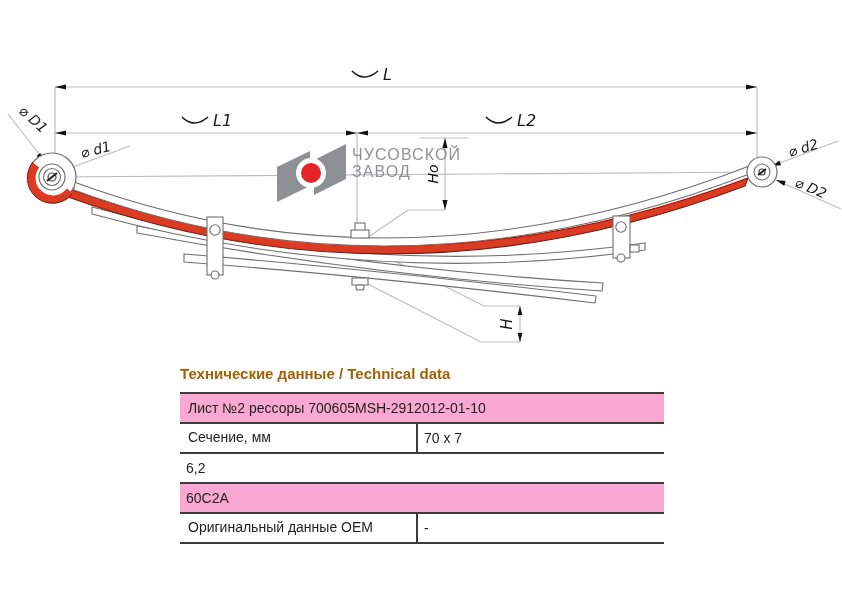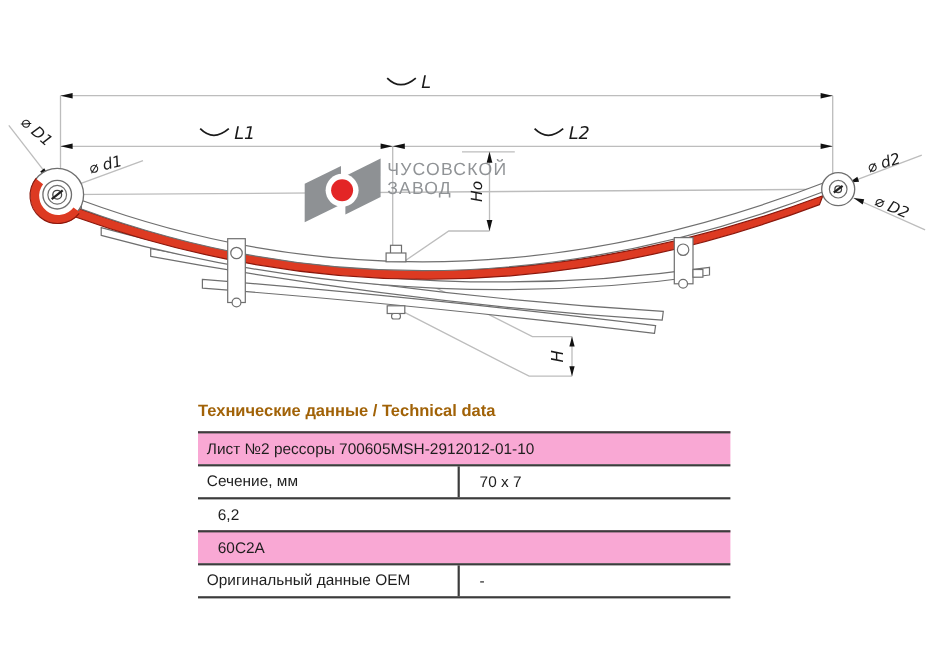--- a/index.html
+++ b/index.html
@@ -9,21 +9,21 @@
   
   .logo-text{position:absolute;left:352px;top:146px;color:#909396;font-weight:normal;
              font-size:16px;line-height:17px;letter-spacing:1.1px;}
   
   .table-area{position:absolute;left:180px;top:365px;width:484px;}
   .table-title{font-size:15px;font-weight:bold;color:#a16207;margin:0 0 10px 0;}
   .tech-table{width:484px;border-bottom:2px solid #3c3c3c;font-size:14px;color:#1e1e1e;}
   .t-row{display:flex;border-top:2px solid #3c3c3c;min-height:28px;align-items:center;}
   .t-row.shaded{background:#f9a8d4;}
   .t-row .c-label{width:238px;padding:5px 8px 5px 8px;box-sizing:border-box;}
-  .t-row .c-value{flex:1;padding:5px 8px 5px 18px;box-sizing:border-box;}
+  .t-row .c-value{flex:1;padding:5px 8px 5px 6px;box-sizing:border-box;}
   .t-row.split .c-label{border-right:2px solid #3c3c3c;align-self:stretch;display:flex;align-items:flex-start;}
   .t-row .txt{position:relative;z-index:2;}
   .header-row .c-label{width:100%;border-right:none;}
   
   .dim-label{font-family:"DejaVu Sans", sans-serif;font-style:italic;fill:#1a1a1a;}
 </style>
 </head>
 <body>
 
 <div class="page">

